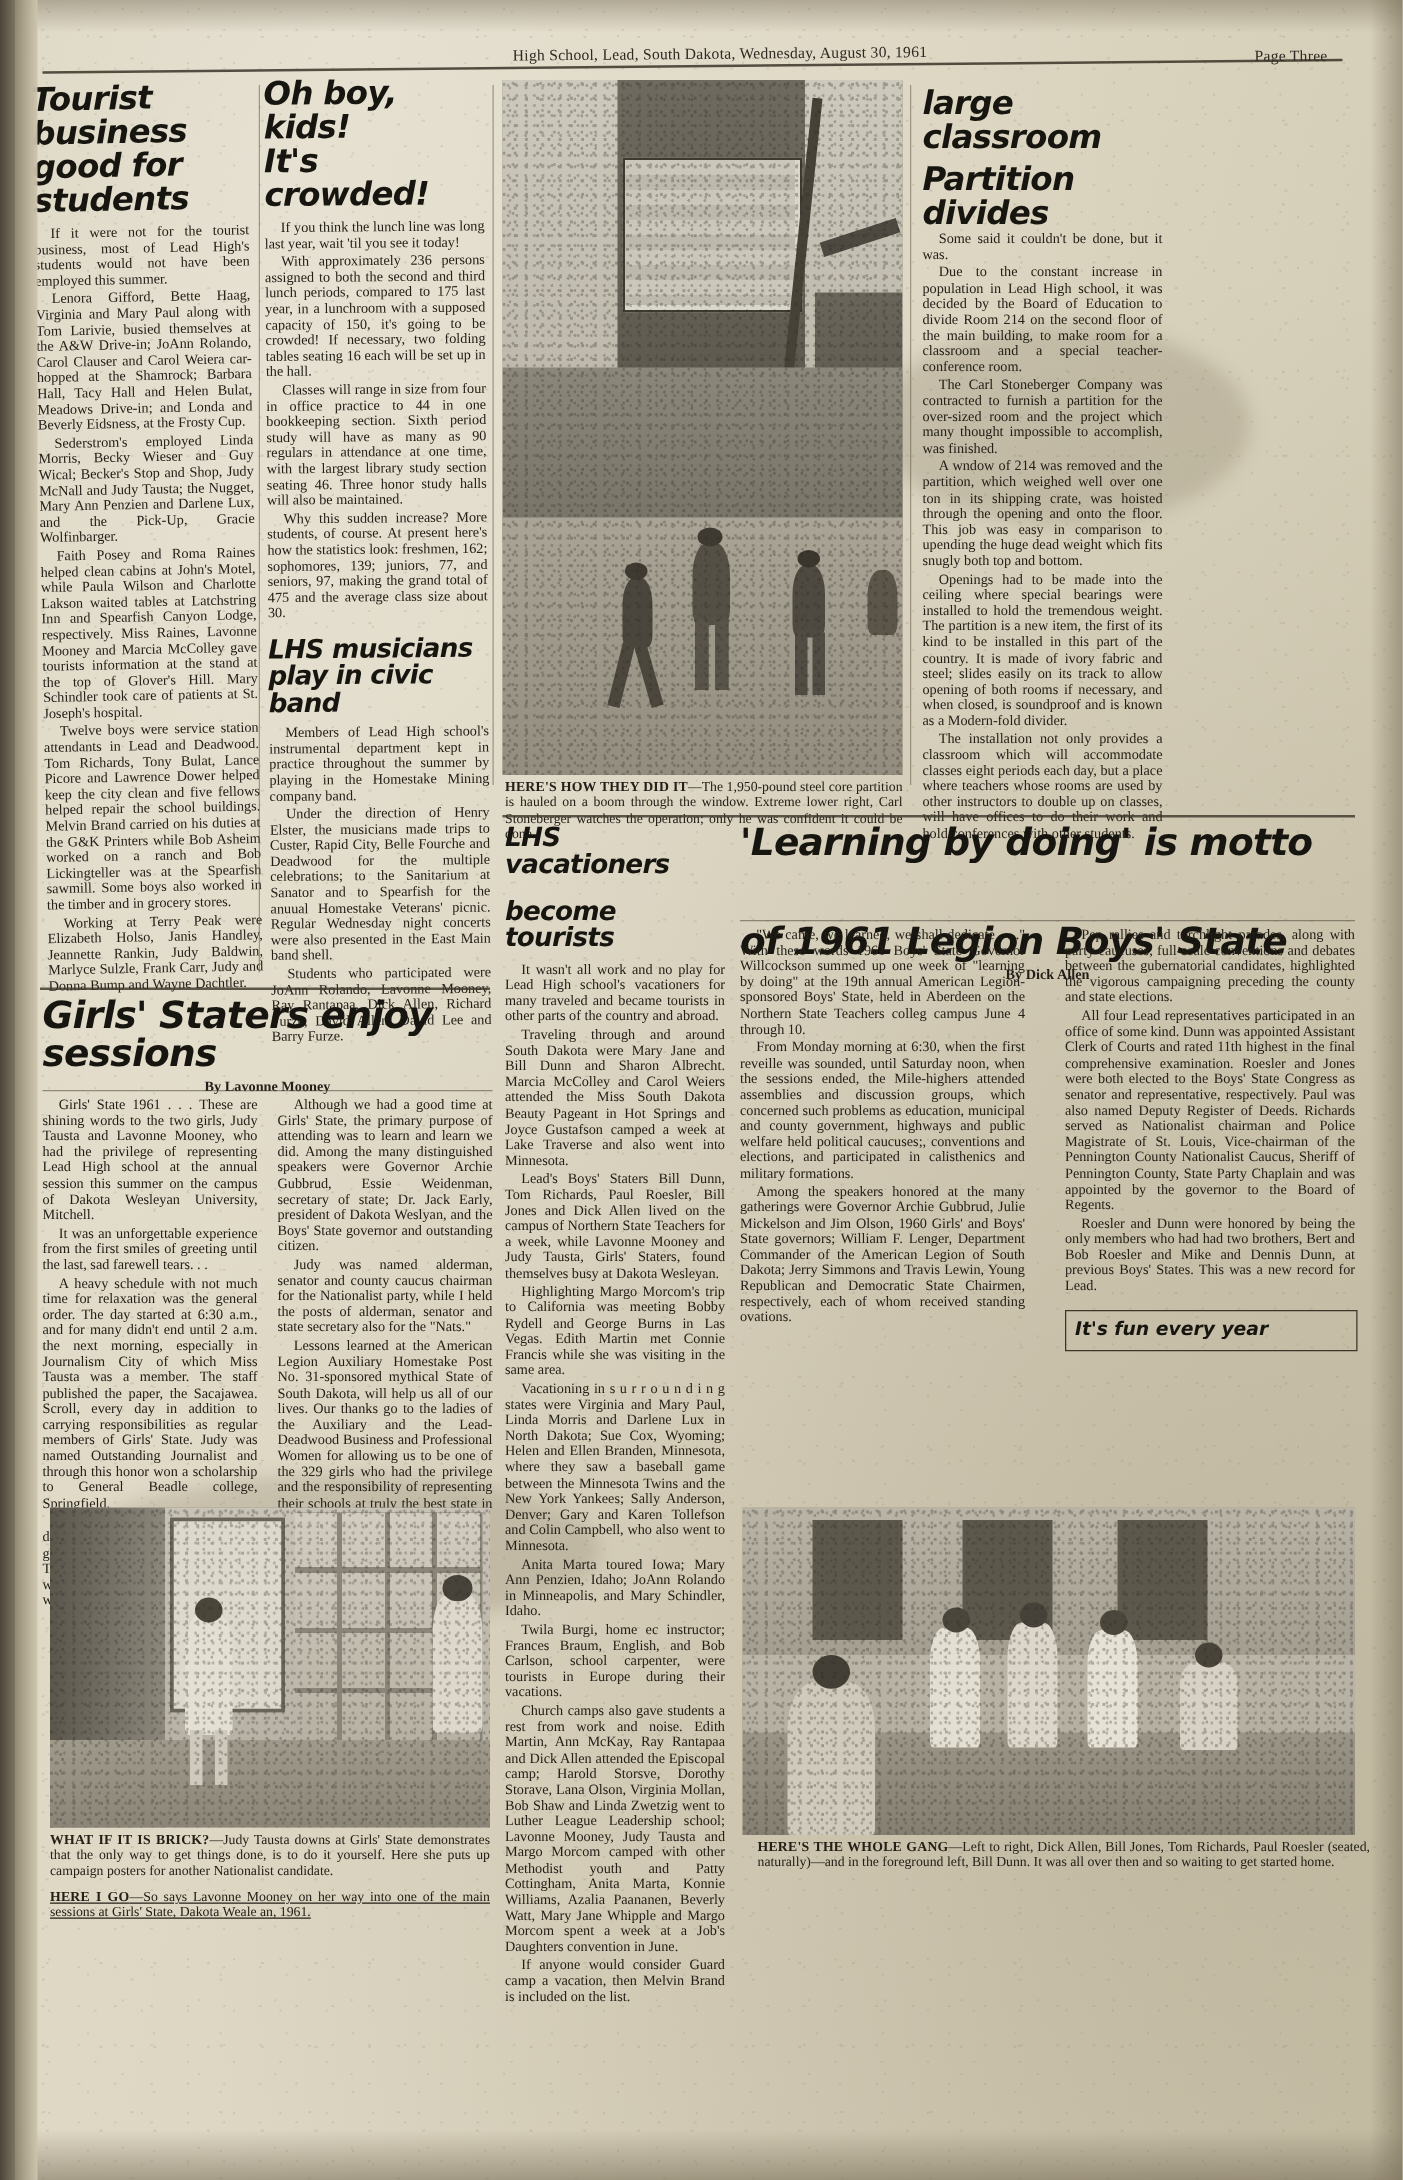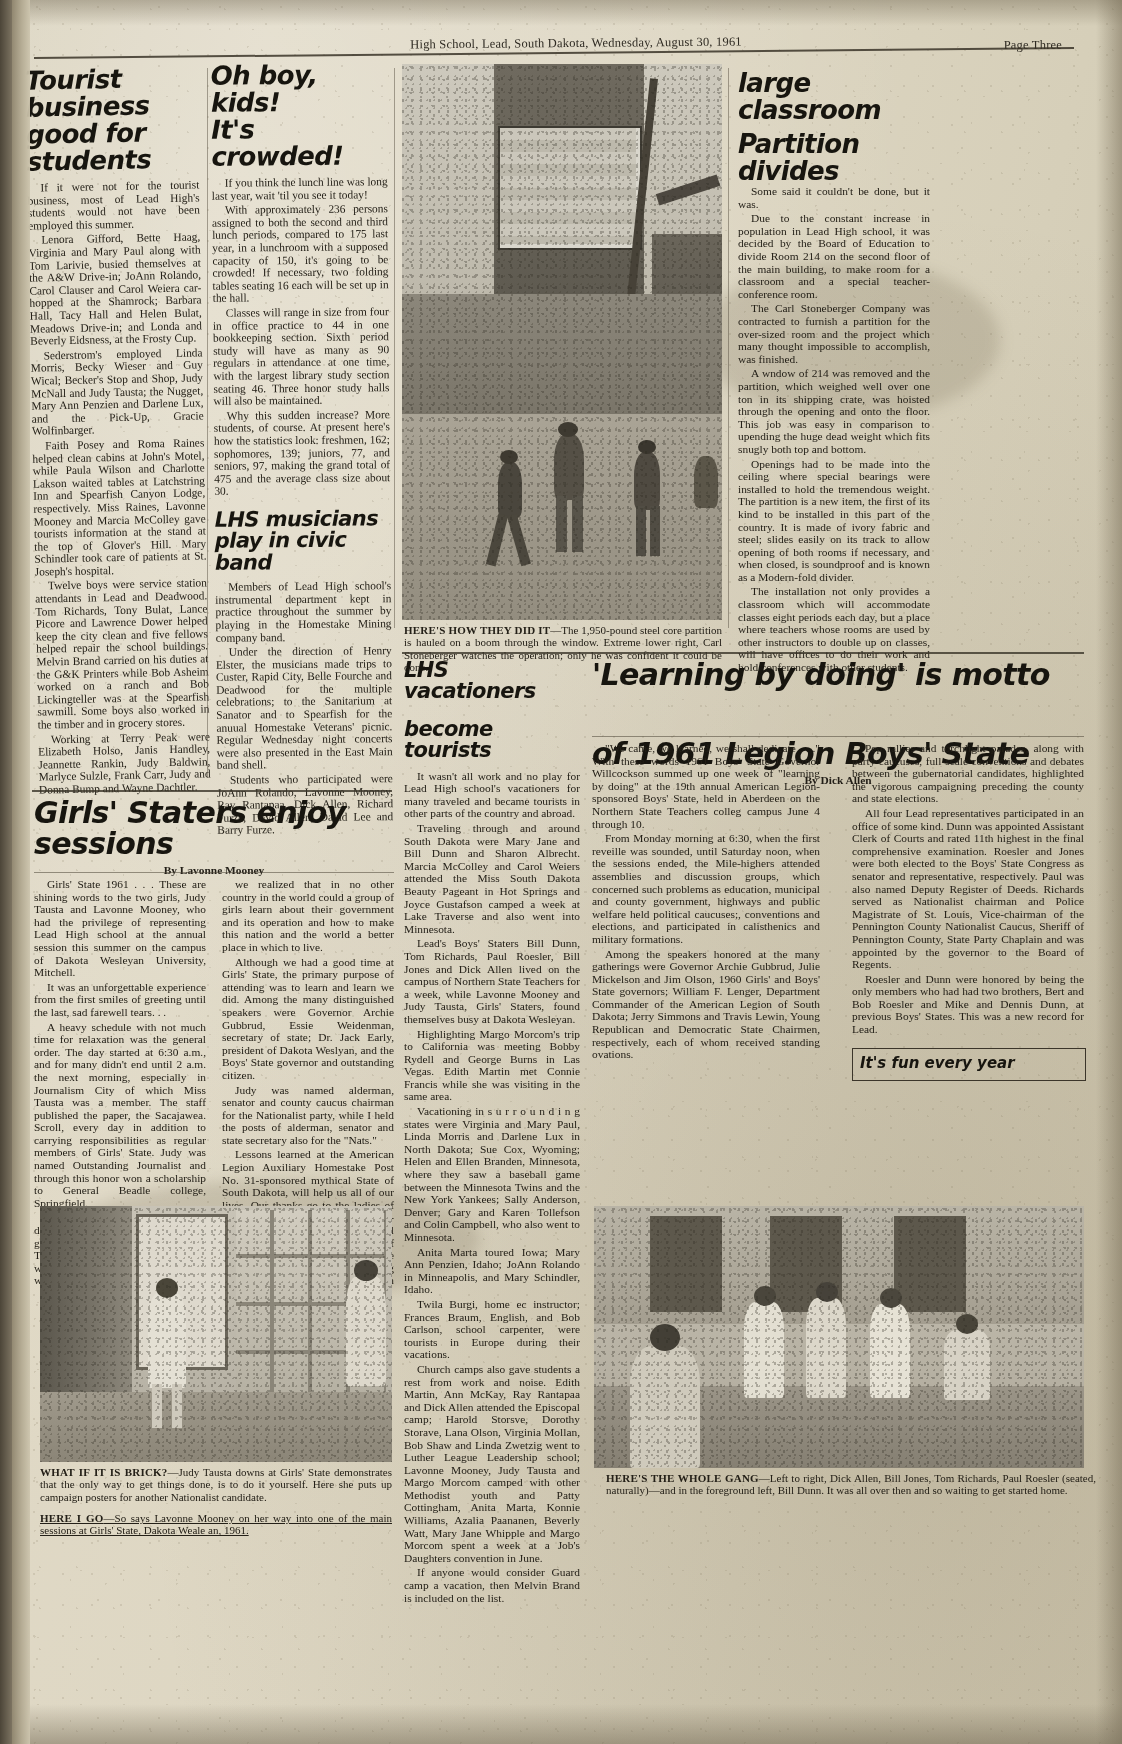--- a/index.html
+++ b/index.html
@@ -277,21 +277,20 @@
     <div class="rule-h" style="left:8px;top:852px;width:360px;"></div>
 
     <div class="col" style="left:8px;top:858px;width:172px;">
       <p class="body">Girls' State 1961 . . . These are shining words to the two girls, Judy Tausta and Lavonne Mooney, who had the privilege of representing Lead High school at the annual session this summer on the campus of Dakota Wesleyan University, Mitchell.</p>
       <p class="body">It was an unforgettable experience from the first smiles of greeting until the last, sad farewell tears. . .</p>
       <p class="body">A heavy schedule with not much time for relaxation was the general order. The day started at 6:30 a.m., and for many didn't end until 2 a.m. the next morning, especially in Journalism City of which Miss Tausta was a member. The staff published the paper, the Sacajawea. Scroll, every day in addition to carrying responsibilities as regular members of Girls' State. Judy was named Outstanding Journalist and through this honor won a scholarship to General Beadle college, Springfield.</p>
       <p class="body">Each of the first few days were devoted to study of one phase of government — city, county and state. The most exciting part was State which was introduced Wednesday with a rousing political convention.</p>
       <p class="body">During the solemn proceedings</p>
     </div>
     <div class="col" style="left:196px;top:858px;width:172px;">
-      <p class="body">we realized that in no other country in the world could a group of girls learn about their government and its operation and how to make this nation and the world a better place in which to live.</p>
       <p class="body">Although we had a good time at Girls' State, the primary purpose of attending was to learn and learn we did. Among the many distinguished speakers were Governor Archie Gubbrud, Essie Weidenman, secretary of state; Dr. Jack Early, president of Dakota Weslyan, and the Boys' State governor and outstanding citizen.</p>
       <p class="body">Judy was named alderman, senator and county caucus chairman for the Nationalist party, while I held the posts of alderman, senator and state secretary also for the "Nats."</p>
       <p class="body">Lessons learned at the American Legion Auxiliary Homestake Post No. 31-sponsored mythical State of South Dakota, will help us all of our lives. Our thanks go to the ladies of the Auxiliary and the Lead-Deadwood Business and Professional Women for allowing us to be one of the 329 girls who had the privilege and the responsibility of representing their schools at truly the best state in the land.</p>
     </div>
 
     <div class="photo" style="left:14px;top:1186px;width:352px;height:256px;">
       <div class="ph-in" style="background:linear-gradient(180deg,#c8c3b6 0%,#b2ada0 100%);"></div>
       <div style="position:absolute;left:0;top:0;width:92px;height:256px;background:linear-gradient(90deg,#5a564c,#8d887c);"></div>
       <div style="position:absolute;left:96px;top:8px;width:86px;height:150px;background:#ded9cd;border:3px solid #6a6559;"></div>
       <div style="position:absolute;left:196px;top:4px;width:150px;height:182px;background:linear-gradient(180deg,#d2cdc0,#b6b1a3);"></div>

